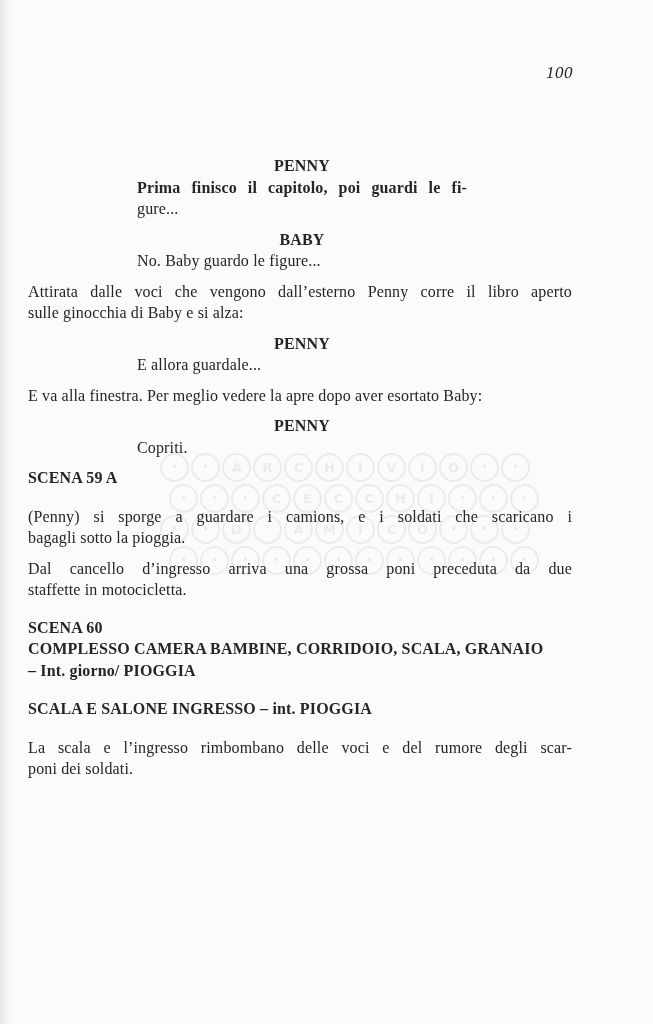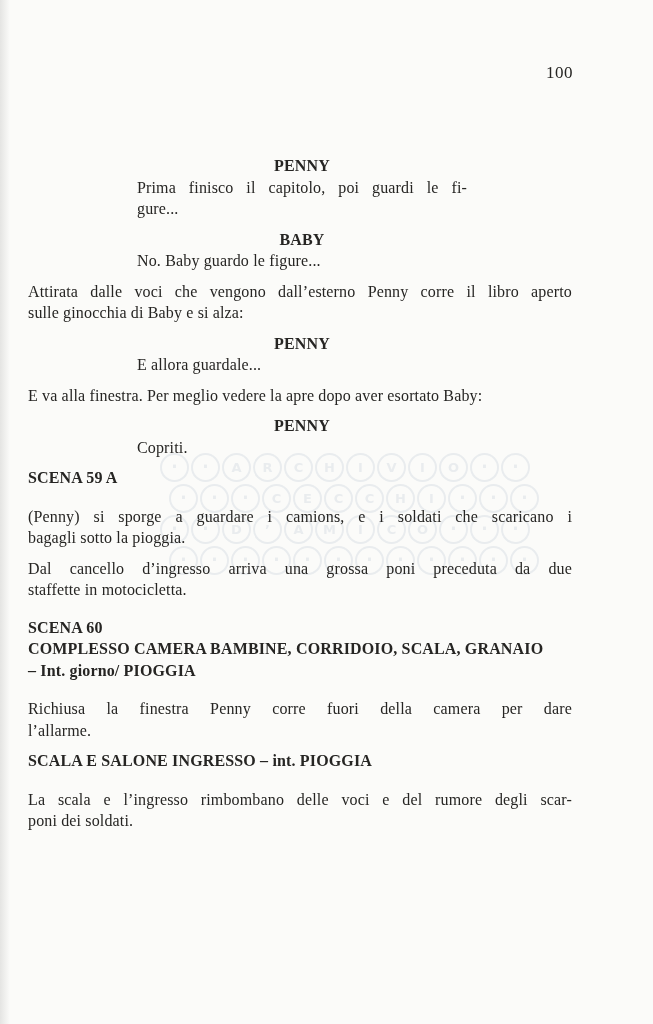--- a/index.html
+++ b/index.html
@@ -11,21 +11,21 @@
     color: #262523;
     overflow: hidden;
   }
   .edge {
     position: absolute; left: 0; top: 0; bottom: 0; width: 10px;
     background: linear-gradient(90deg, rgba(110,110,110,0.16), rgba(110,110,110,0.0));
     pointer-events: none;
   }
   .page-number {
     position: absolute; top: 63px; right: 80px;
-    font-size: 17px; letter-spacing: 0.5px;
+    font-size: 17px; letter-spacing: 0.5px; font-style: italic;
   }
   
   .watermark {
     position: absolute; left: 160px; top: 451px;
     z-index: 0; color: #dee3e8; opacity: 0.6;
     font-family: "DejaVu Sans", sans-serif;
   }
   .wm-row { display: flex; height: 29px; margin-top: 2px; }
   .wm-row.offset { margin-left: 9px; }
   .wm-cell {
@@ -44,21 +44,21 @@
   .block { margin-bottom: 9px; }
   .line { text-align: left; }
   .action .line.j { text-align: justify; text-align-last: justify; }
   .scene { font-weight: bold; margin-bottom: 17px; }
   .scene .line { white-space: nowrap; }
   .break-before { margin-top: 16px; }
   .dialogue { width: 330px; margin-left: 109px; }
   .dialogue .name-line { text-align: center; font-weight: bold; }
   .dialogue .name-line .paren { font-weight: normal; }
   .paren:empty { display: none; }
-  .dialogue .line.j { text-align: justify; text-align-last: justify; }
+  .dialogue .line.j { text-align: justify; text-align-last: justify; font-weight: bold; }
 </style>
 </head>
 <body>
 
 <div class="page">
   <div class="edge"></div>
   <div class="page-number">100</div>
   <div class="watermark">
       <div class="wm-row">
         <span class="wm-cell dot">·</span>
@@ -151,24 +151,20 @@
       </div>
       <div class="block action">
         <div class="line j">Dal cancello d’ingresso arriva una grossa poni preceduta da due</div>
         <div class="line">staffette in motocicletta.</div>
       </div>
       <div class="block scene break-before">
         <div class="line">SCENA 60</div>
         <div class="line">COMPLESSO CAMERA BAMBINE, CORRIDOIO, SCALA, GRANAIO</div>
         <div class="line">– Int. giorno/ PIOGGIA</div>
       </div>
-      <div class="block action">
-        <div class="line j">Richiusa la finestra Penny corre fuori della camera per dare</div>
-        <div class="line">l’allarme.</div>
-      </div>
       <div class="block scene">
         <div class="line">SCALA E SALONE INGRESSO – int. PIOGGIA</div>
       </div>
       <div class="block action">
         <div class="line j">La scala e l’ingresso rimbombano delle voci e del rumore degli scar-</div>
         <div class="line">poni dei soldati.</div>
       </div>
     </div>
 </div>
 

